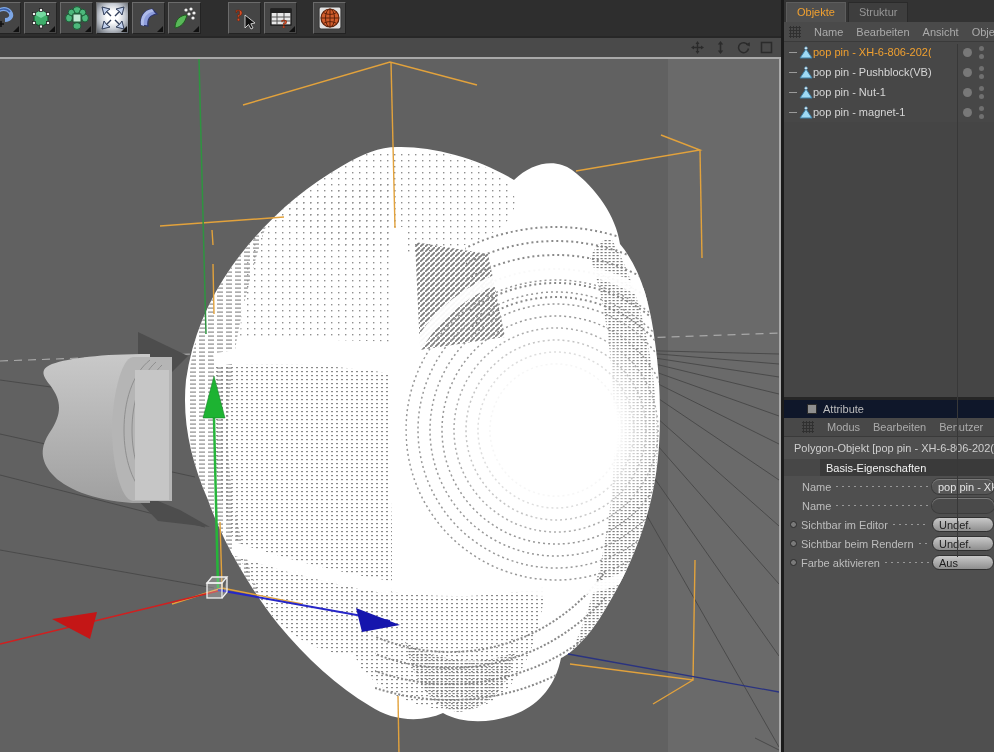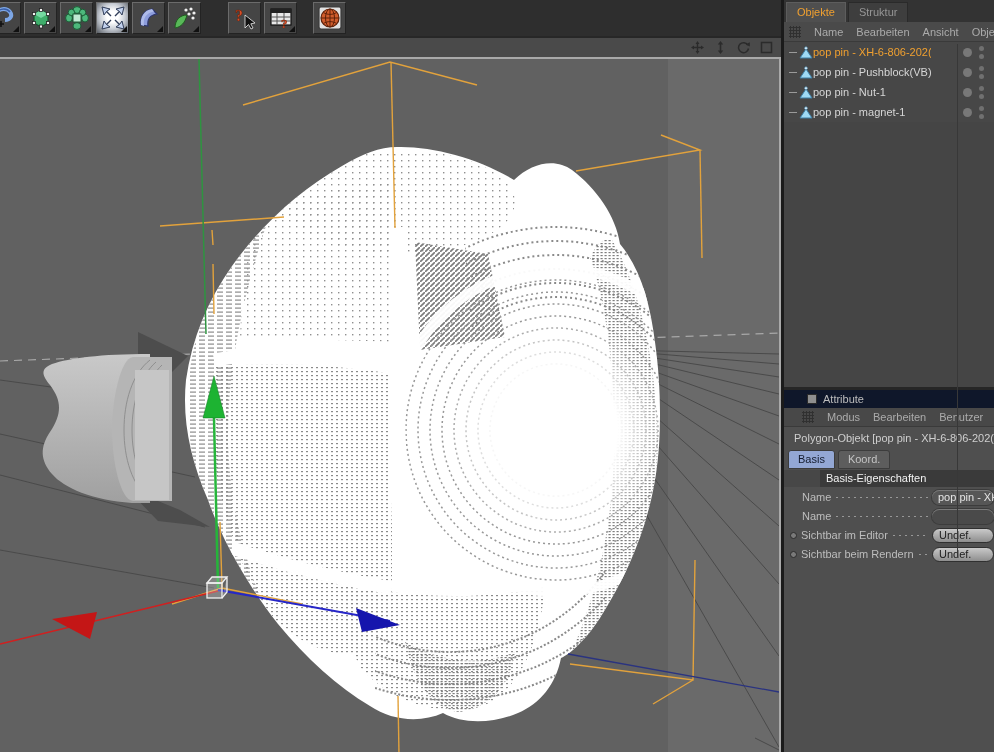--- a/index.html
+++ b/index.html
@@ -478,24 +478,20 @@
     </div>
 
     <div class="attr-obj">
       <svg width="14" height="13" viewBox="0 0 14 13">
         <polygon points="7,3 13,12 1,12" fill="#9ed9f4" stroke="#3d7fa6" stroke-width="1"></polygon>
         <circle cx="7" cy="2.2" r="1.4" fill="#e8f6ff" stroke="#3d7fa6" stroke-width="0.6"></circle>
       </svg>
       <span>Polygon-Objekt [pop pin - XH-6-806-202(VB)-1]</span>
     </div>
 
-    <div class="attr-tabs">
-      <div class="attr-tab active">Basis</div>
-      <div class="attr-tab">Koord.</div>
-    </div>
 
     <div class="attr-section">Basis-Eigenschaften</div>
 
     <div class="attr-rows">
       <div class="attr-row">
         <span class="row-indent"></span>
         <span class="attr-label">Name</span>
         <span class="leader"></span>
         <input class="field" type="text" value="pop pin - XH-6-806-202(VB)-1" style="">
       </div>
@@ -510,15 +506,21 @@
         <span class="attr-label">Sichtbar im Editor</span>
         <span class="leader"></span>
         <div class="pill-button">Undef.</div>
       </div>
       <div class="attr-row">
         <span class="key-circle"></span>
         <span class="attr-label">Sichtbar beim Rendern</span>
         <span class="leader"></span>
         <div class="pill-button">Undef.</div>
       </div>
+      <div class="attr-row">
+        <span class="key-circle"></span>
+        <span class="attr-label">Farbe aktivieren</span>
+        <span class="leader"></span>
+        <div class="pill-button">Aus</div>
+      </div>
     </div>
   </div>
 </div>
 
 </body></html>

